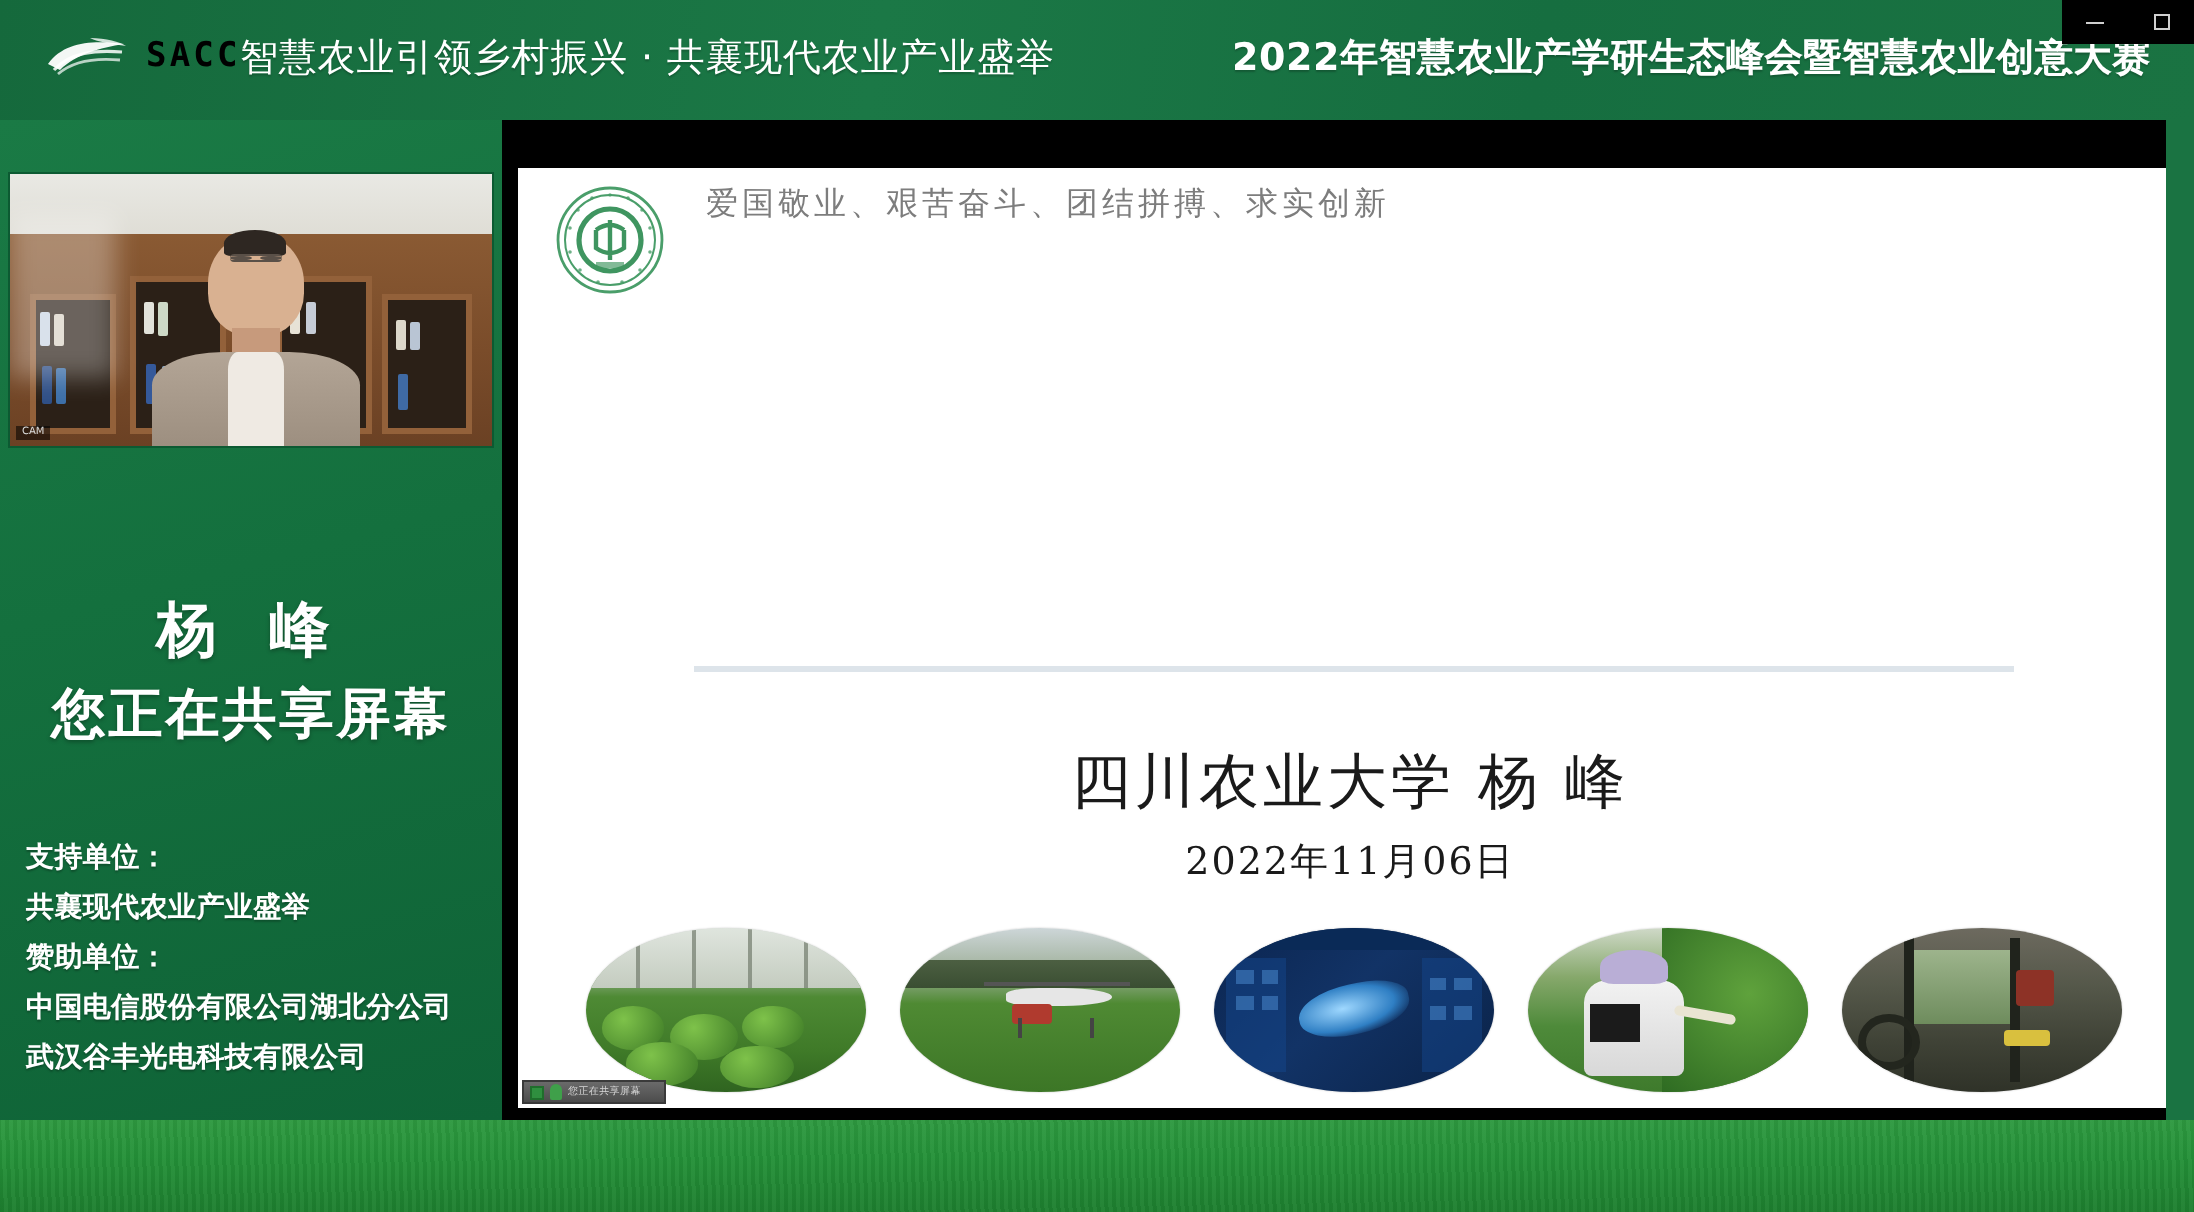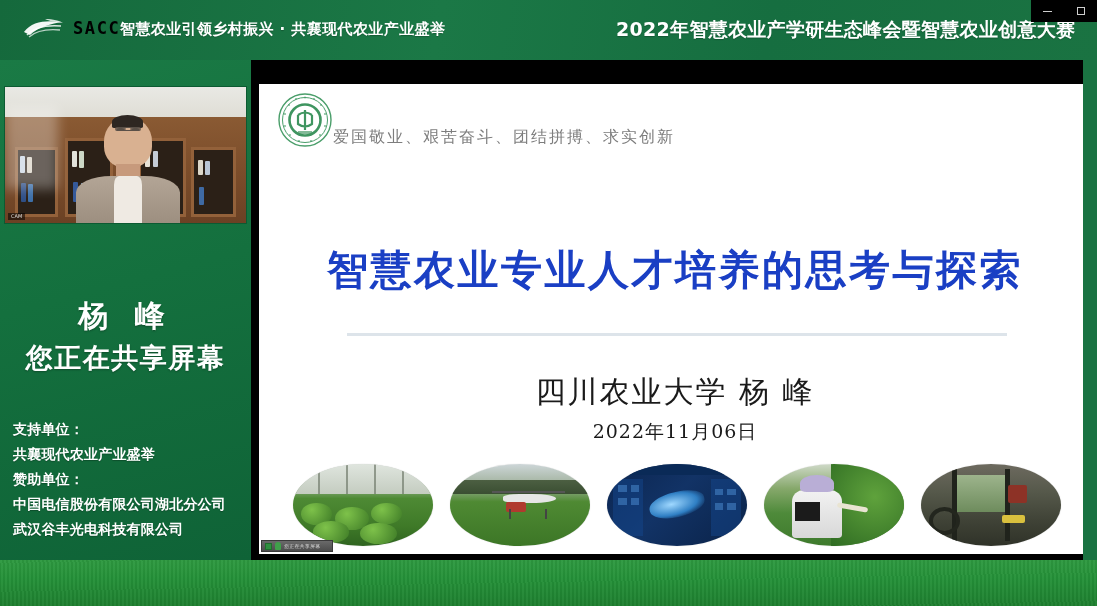--- a/index.html
+++ b/index.html
@@ -25,21 +25,21 @@
     display:flex; align-items:center; gap:9px;
   }
   #sacc-mark { width:42px; height:22px; display:block; }
   #sacc-word {
     color:#000000; font-size:17px; font-weight:700;
     letter-spacing:1.6px; line-height:22px;
     font-family:"DejaVu Sans Mono","Liberation Mono",monospace;
   }
   #header-slogan {
     position:absolute; left:120px; top:18px;
-    color:#ffffff; font-size:15px; font-weight:700;
+    color:#ffffff; font-size:19px; font-weight:400;
     letter-spacing:0.4px; line-height:22px;
     white-space:nowrap;
     text-shadow:0 1px 1px rgba(0,0,0,.22);
   }
   #header-event-title {
     position:absolute; left:616px; top:17px;
     color:#ffffff; font-size:19px; font-weight:700;
     letter-spacing:0.3px; line-height:24px;
     white-space:nowrap;
     text-shadow:0 1px 1px rgba(0,0,0,.22);
@@ -135,21 +135,21 @@
   #slide-stage {
     position:absolute; left:251px; top:60px; width:846px; height:500px;
     background:#000;
   }
   #slide {
     position:absolute; left:8px; top:24px; width:832px; height:470px;
     background:#ffffff; overflow:hidden;
   }
 
   #slide-header { position:absolute; left:18px; top:8px;
-    display:flex; align-items:flex-end; }
+    display:flex; align-items:flex-start; gap:20px; }
   #univ-seal { width:56px; height:56px; display:block; }
   #slide-motto {
     color:#7d7d7d; font-size:16px; letter-spacing:2px;
     font-family:"DejaVu Serif","Liberation Serif",serif;
     white-space:nowrap;
   }
 
   #slide-title {
     position:absolute; left:0; top:160px; width:832px;
     text-align:center;
@@ -382,21 +382,20 @@
           <circle cx="48" cy="34" r="0.9"></circle>
             <circle cx="13" cy="43" r="0.9"></circle>
           <circle cx="43" cy="43" r="0.9"></circle>
             <circle cx="22" cy="49" r="0.9"></circle>
           <circle cx="34" cy="49" r="0.9"></circle>
         </g>
       </svg>
       <div id="slide-motto">爱国敬业、艰苦奋斗、团结拼搏、求实创新</div>
     </div>
 
-    <div id="slide-title">智慧农业专业人才培养的思考与探索</div>
     <div id="title-rule"></div>
     <div id="slide-subtitle">四川农业大学  杨  峰</div>
     <div id="slide-date">2022年11月06日</div>
 
     <div id="photo-strip">
 
       <div class="photo-oval" id="ph1">
         <div class="gh-frame"></div>
         <div class="gh-post" style="left:18%;"></div>
         <div class="gh-post" style="left:38%;"></div>

